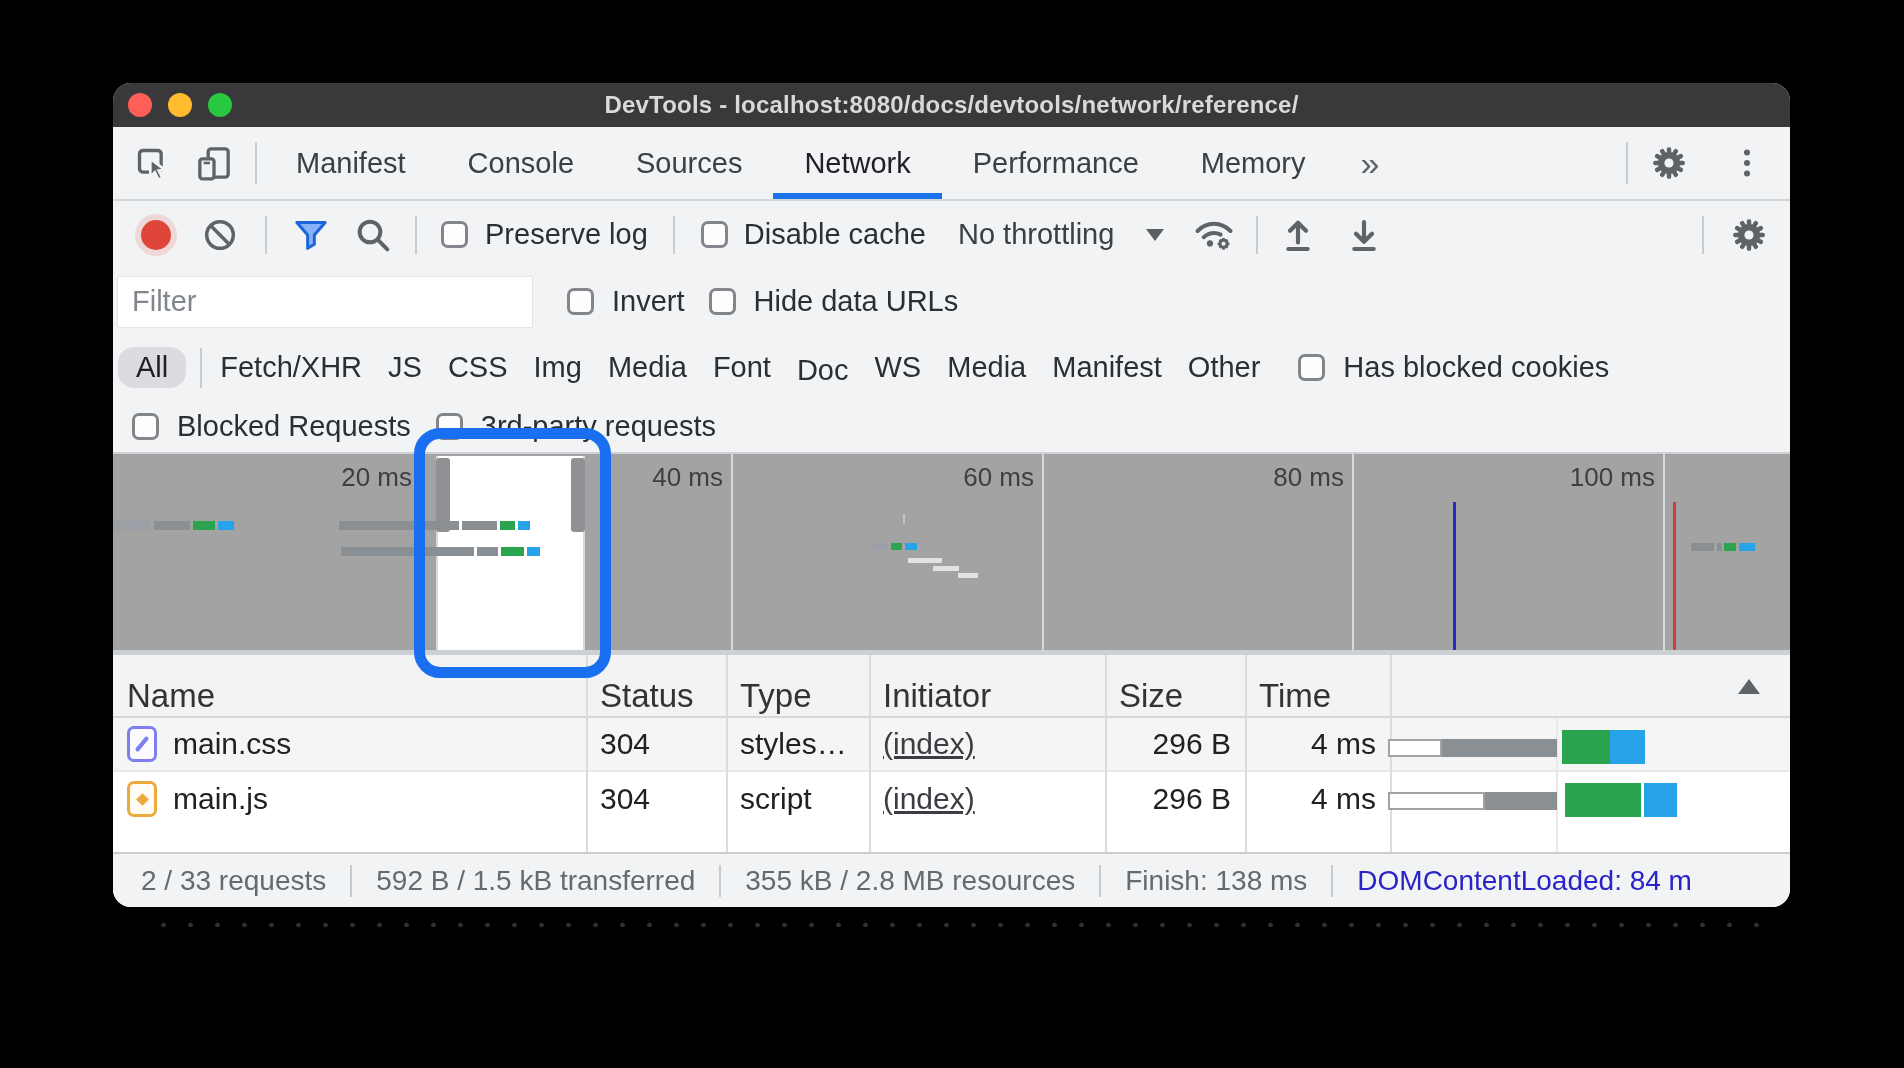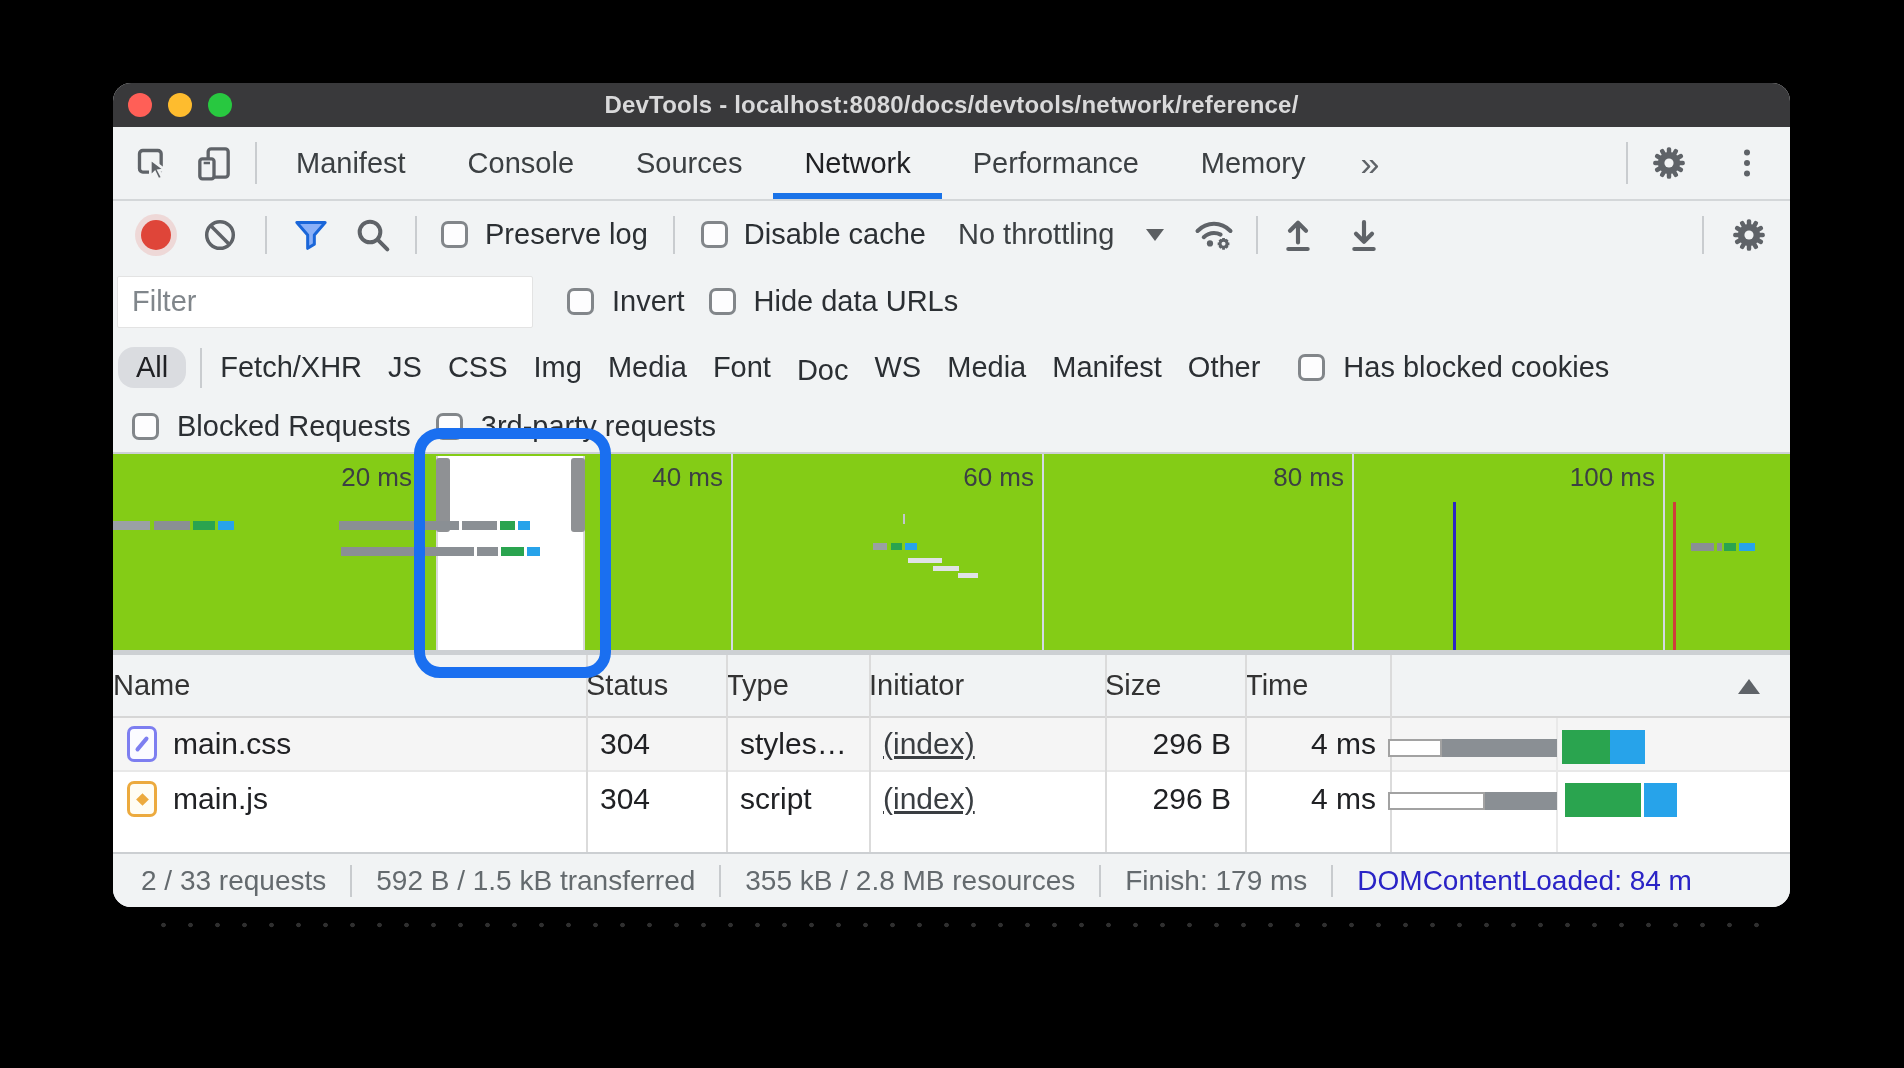--- a/index.html
+++ b/index.html
@@ -27,32 +27,32 @@
   .typesrow{top:252px;height:65px;font-size:29px;color:#2b2f33;}
   .blockedrow{top:317px;height:52px;font-size:29px;color:#2b2f33;align-items:center;}
   .label{font-size:29px;color:#2b2f33;white-space:nowrap;}
   .checkbox{width:27px;height:27px;border:3px solid #82868a;border-radius:7px;background:#fdfdfe;box-sizing:border-box;flex:none;}
   .record{width:30px;height:30px;border-radius:50%;background:#df4539;box-shadow:0 0 0 6px rgba(223,69,57,.15);margin-left:28px;flex:none;}
   .filter-input{margin-left:4px;width:416px;height:52px;background:#fff;border:1px solid #e3e3e3;border-radius:2px;font-size:29px;color:#202124;padding:0 14px;box-sizing:border-box;font-family:"Liberation Sans",sans-serif;}
   .filter-input::placeholder{color:#80868b;}
   .pill{background:#dadce0;color:#202124;border-radius:16px;padding:4px 18px;font-size:29px;}
   .caret{width:0;height:0;border-left:9px solid transparent;border-right:9px solid transparent;border-top:12px solid #5c5f62;}
   
-  .overview{position:absolute;left:0;top:369px;width:100%;height:198px;background:#84cc16;border-top:2px solid #cdd1d6;box-sizing:border-box;overflow:hidden;}
+  .overview{position:absolute;left:0;top:369px;width:100%;height:198px;background:#a3a3a3;border-top:2px solid #cdd1d6;box-sizing:border-box;overflow:hidden;}
   .gline{position:absolute;top:0;bottom:0;width:2px;background:#d4d9e4;}
   .ticklabel{position:absolute;top:8px;width:120px;text-align:right;font-size:26px;color:#3c4043;}
   .sel{position:absolute;left:323px;top:2px;width:149px;height:194px;background:#fff;border-left:2px solid #d8d8d8;border-right:2px solid #d8d8d8;box-sizing:border-box;}
   .handle{position:absolute;top:4px;width:14px;height:74px;background:#8f9194;border-radius:3px;}
   .bseg{position:absolute;}
   .g{background:#8a8f94;} .gl{background:#9aa0a5;} .grn{background:#2aa44f;} .blu{background:#27a3ea;} .ft{background:#e0e2e6;}
   .marker{position:absolute;top:48px;height:148px;width:3px;}
   .split{position:absolute;left:0;top:567px;width:100%;height:5px;background:#cdd0d3;}
   
   .thead{position:absolute;left:0;top:572px;width:100%;height:63px;background:#f1f3f4;border-bottom:2px solid #d6d6d6;box-sizing:border-box;}
-  .th{position:absolute;top:0;height:100%;display:flex;align-items:center;font-size:29px;color:#333;box-sizing:border-box;}
+  .th{position:absolute;top:10px;height:100%;display:flex;align-items:center;padding-left:14px;font-size:33px;color:#333;box-sizing:border-box;}
   .coldiv{position:absolute;top:572px;height:197px;width:2px;background:#dbdbdb;}
   .trow{position:absolute;left:0;width:100%;height:54px;}
   .td{position:absolute;top:0;height:100%;display:flex;align-items:center;padding-left:14px;font-size:30px;color:#202124;box-sizing:border-box;white-space:nowrap;overflow:hidden;}
   .td.rt{justify-content:flex-end;padding-right:14px;padding-left:0;}
   .initlink{text-decoration:underline;color:#3a3e42;}
   .fic{width:30px;height:36px;border-radius:7px;box-sizing:border-box;display:flex;align-items:center;justify-content:center;margin-right:16px;flex:none;}
   .fic-css{border:3px solid #7d7ef0;background:#fbfbff;}
   .fic-css i{display:block;width:4px;height:18px;background:#7d7ef0;transform:rotate(40deg);border-radius:2px;}
   .fic-js{border:3px solid #ecaa3e;background:#fffdf4;}
   .fic-js i{display:block;width:9px;height:9px;background:#ecaa3e;transform:rotate(45deg);}
@@ -346,21 +346,21 @@
   <div class="wfbar grn" style="left:1452px;top:700px;width:76px;height:34px;"></div>
   <div class="wfbar blu" style="left:1531px;top:700px;width:33px;height:34px;"></div>
 
   <div class="footer">
     <span style="margin-left:28px;">2 / 33 requests</span>
     <span class="fsep"></span>
     <span>592 B / 1.5 kB transferred</span>
     <span class="fsep"></span>
     <span>355 kB / 2.8 MB resources</span>
     <span class="fsep"></span>
-    <span>Finish: 179 ms</span>
+    <span>Finish: 138 ms</span>
     <span class="fsep"></span>
     <span class="dcl">DOMContentLoaded: 84 m</span>
   </div>
 
   <div class="hlbox"></div>
 </div>
 
 <div class="dotline"></div>
 
 </body></html>

